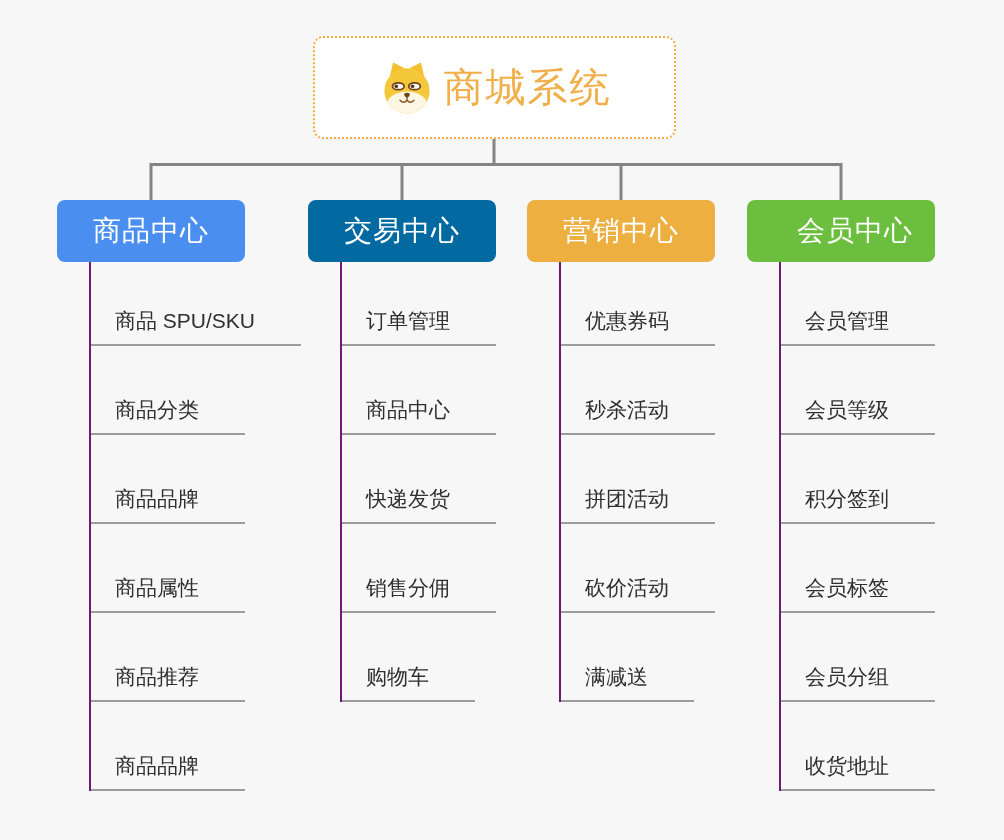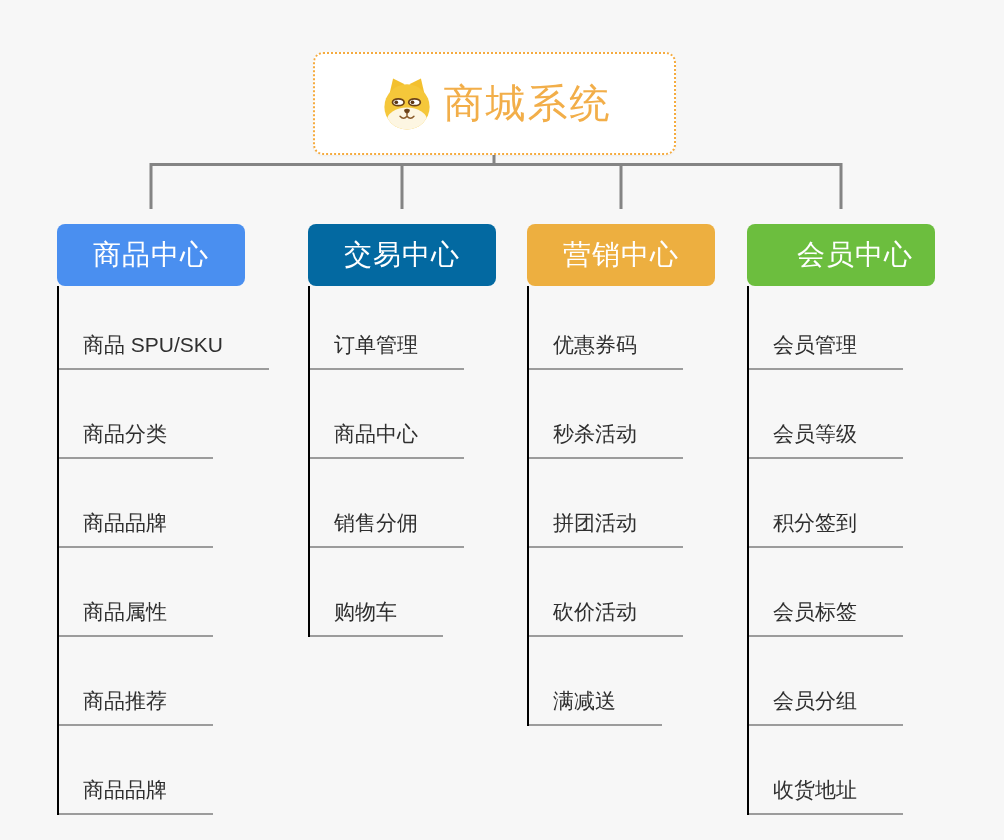--- a/index.html
+++ b/index.html
@@ -20,21 +20,21 @@
     inset: 0;
   }
   .connectors {
     position: absolute;
     left: 0; top: 0;
     pointer-events: none;
   }
   .root-node {
     position: absolute;
     left: 313px;
-    top: 52px;
+    top: 36px;
     width: 363px;
     height: 103px;
     background: #ffffff;
     border: 2px dotted #f5ab3f;
     border-radius: 10px;
     display: flex;
     align-items: center;
     justify-content: center;
     gap: 8px;
     box-shadow: 0 1px 2px rgba(0,0,0,0.04);
@@ -47,38 +47,38 @@
     white-space: nowrap;
   }
   .dog-icon {
     width: 58px;
     height: 58px;
     display: inline-block;
     flex: 0 0 auto;
   }
   .column {
     position: absolute;
-    top: 224px;
+    top: 200px;
     width: 188px;
   }
   .branch-header {
     width: 188px;
     height: 62px;
     border-radius: 8px;
     display: flex;
     align-items: center;
     justify-content: center;
     color: #ffffff;
     font-size: 28px;
     letter-spacing: 1px;
     cursor: pointer;
   }
   .items {
-    margin-left: 0;
-    border-left: 2px solid #000000;
+    margin-left: 32px;
+    border-left: 2px solid #701a75;
     width: max-content;
   }
   .item {
     height: 89px;
     width: max-content;
     display: flex;
     align-items: flex-end;
     padding: 0 46px 9px 24px;
     border-bottom: 2px solid #9c9c9c;
     font-size: 21px;
@@ -132,20 +132,21 @@
       <div class="item">商品推荐</div>
       <div class="item">商品品牌</div>
     </div>
   </div>
 
   <div class="column" style="left:308px">
     <div class="branch-header" style="background-color: #0369a1;">交易中心</div>
     <div class="items">
       <div class="item">订单管理</div>
       <div class="item">商品中心</div>
+      <div class="item">快递发货</div>
       <div class="item">销售分佣</div>
       <div class="item">购物车</div>
     </div>
   </div>
 
   <div class="column" style="left:527px">
     <div class="branch-header" style="background-color: rgb(237, 175, 64);">营销中心</div>
     <div class="items">
       <div class="item">优惠券码</div>
       <div class="item">秒杀活动</div>

